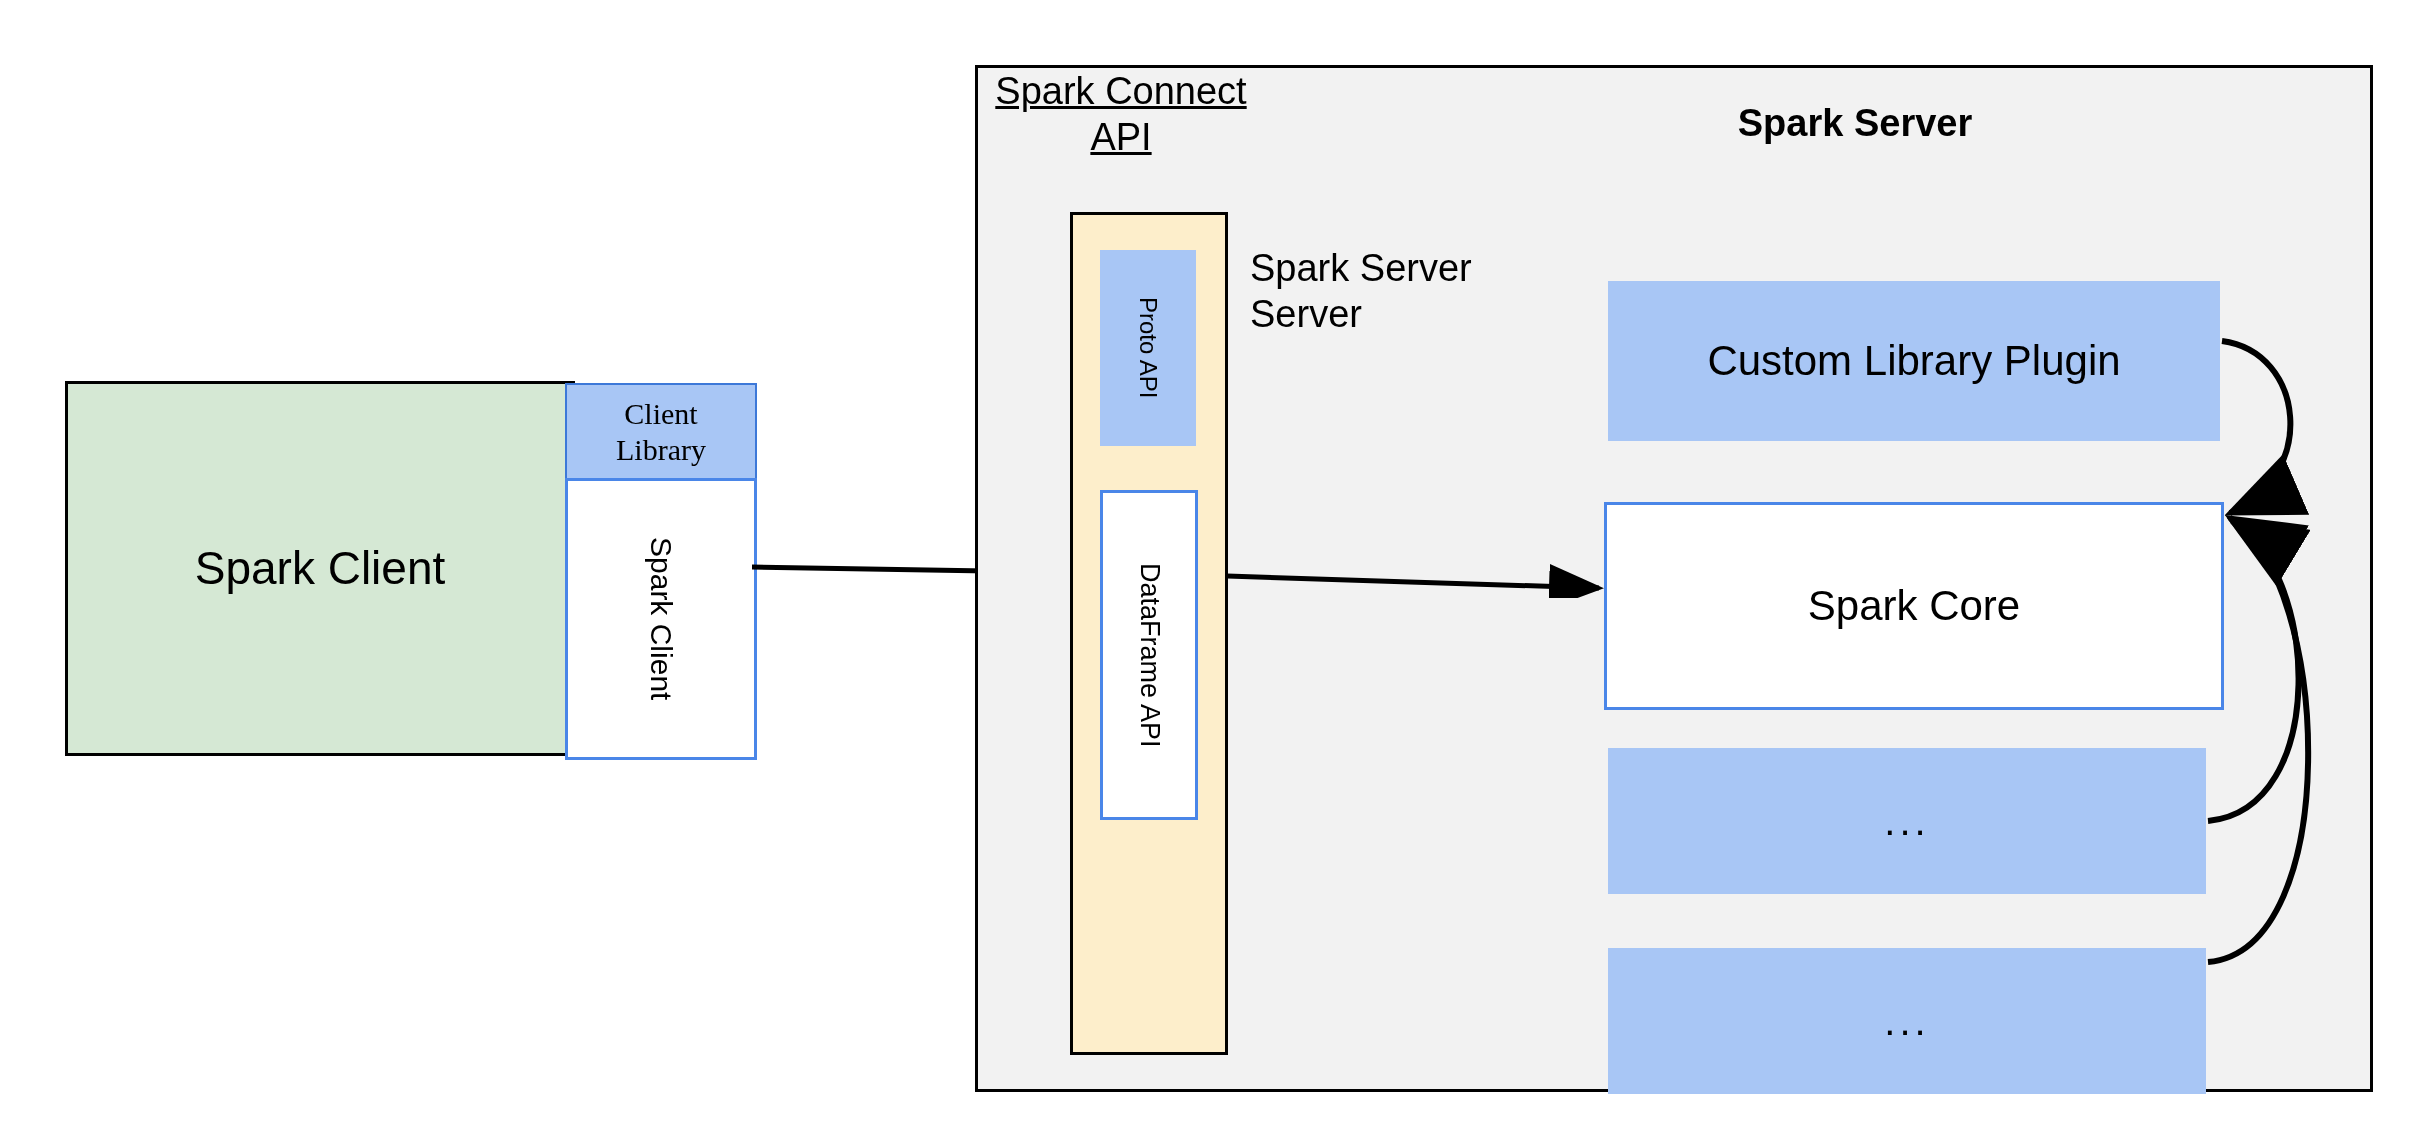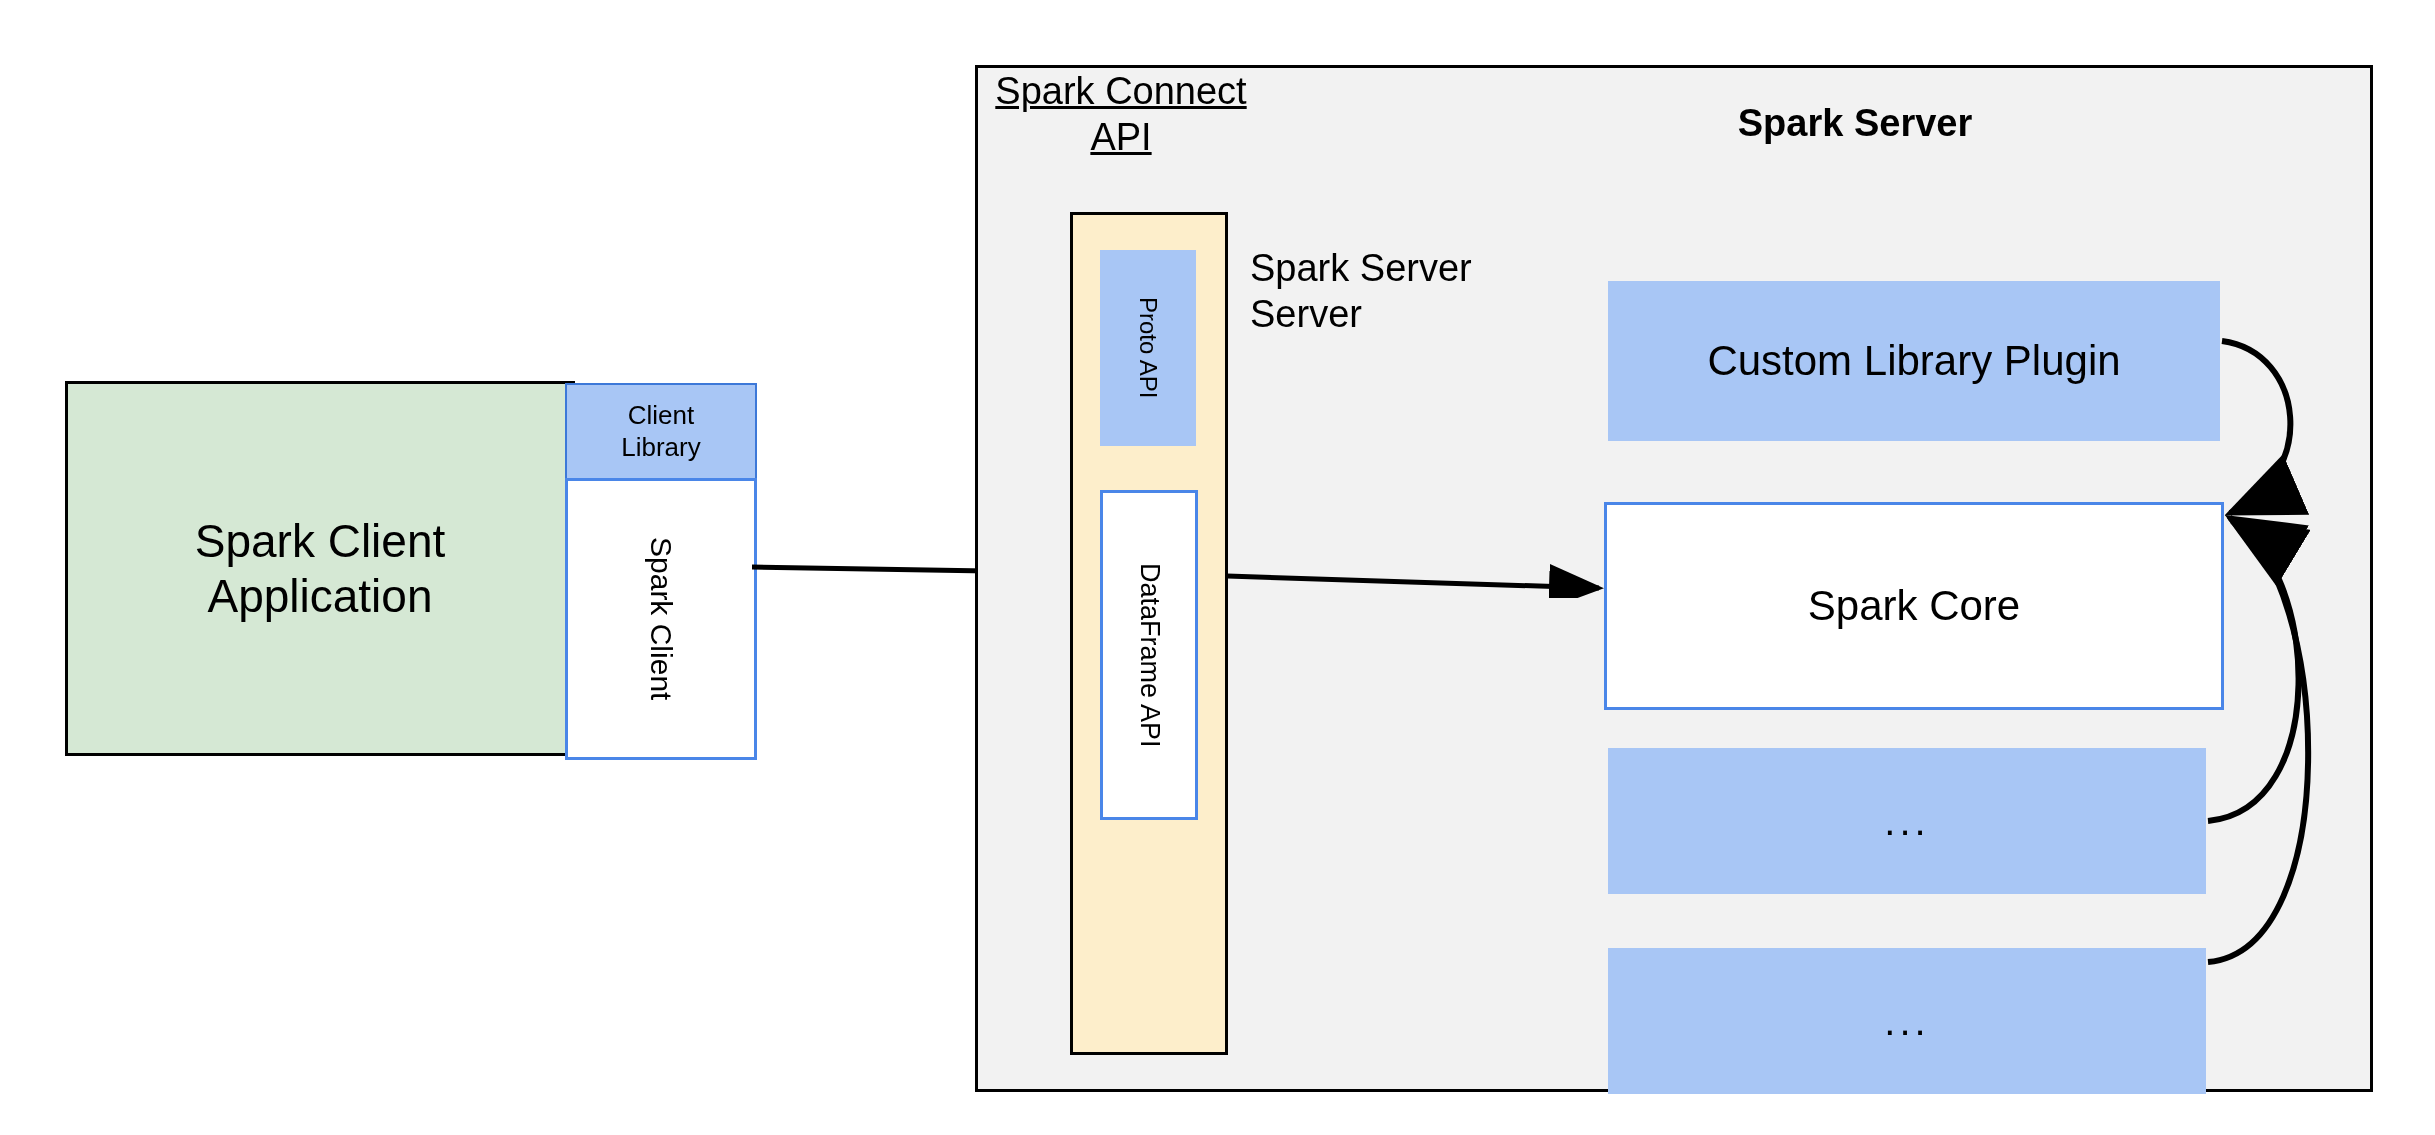--- a/index.html
+++ b/index.html
@@ -9,21 +9,21 @@
   .abs{position:absolute;box-sizing:border-box;}
   .ctr{display:flex;align-items:center;justify-content:center;text-align:center;}
 
   
   #client-app{left:65px;top:381px;width:510px;height:375px;
       background:#d5e8d4;border:3px solid #000;}
   #client-app .lbl{font-size:46px;line-height:1.18;font-weight:400;}
 
   #client-package{left:565px;top:383px;width:192px;height:95px;
       background:#a8c6f5;border:2px solid #3c78d8;border-bottom:none;}
-  #client-package .lbl{font-size:26px;line-height:1.2;}
+  #client-package .lbl{font-size:30px;line-height:1.2;font-family:Liberation Serif, serif;}
 
   #spark-client{left:565px;top:478px;width:192px;height:282px;
       background:#ffffff;border:3px solid #4a86e8;}
   #spark-client .lbl{font-size:30px;writing-mode:vertical-rl;text-orientation:mixed;
       white-space:nowrap;}
 
   
   #arrow-client-to-server{left:752px;top:555px;width:480px;height:34px;}
 
   
@@ -72,21 +72,20 @@
 
   
   #plugin-feedback-arrows{left:2180px;top:300px;width:210px;height:700px;}
 </style>
 </head>
 <body>
 
 <div class="abs ctr" id="client-app">
   <div class="lbl">
     <span>Spark Client</span><br>
-    <span>Application</span>
   </div>
 </div>
 
 <div class="abs ctr" id="client-package">
   <div class="lbl">
     <span>Client</span><br>
     <span>Library</span>
   </div>
 </div>
 

